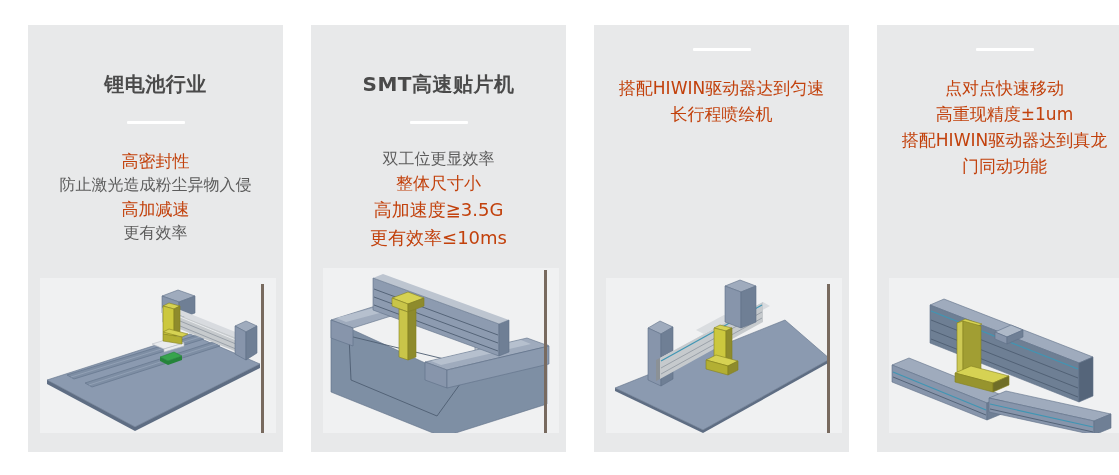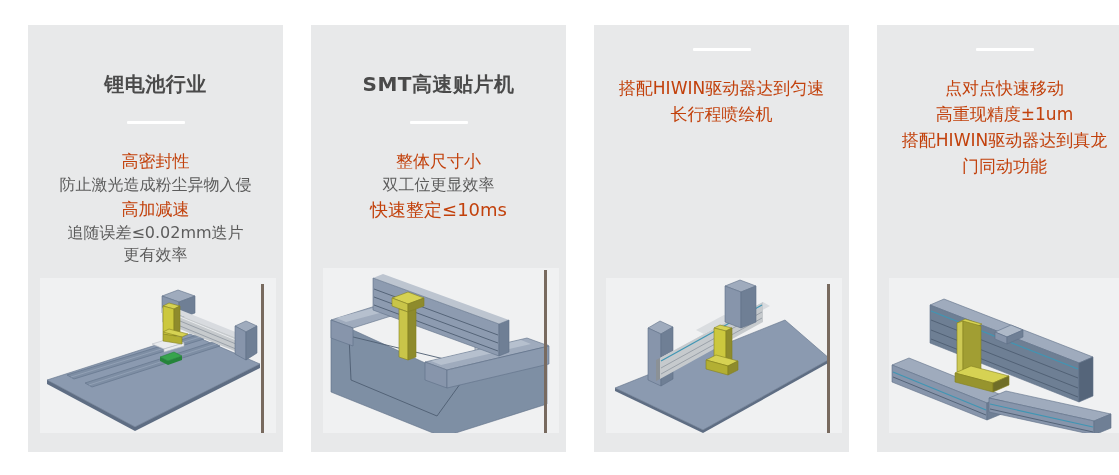--- a/index.html
+++ b/index.html
@@ -57,21 +57,20 @@
 <div class="stage">
   <div class="cards">
 
     <section class="card">
       <h3 class="title">锂电池行业</h3>
       <div class="divider"></div>
       <div class="feat">
         <p class="ln lg">高密封性</p>
         <p class="ln sm">防止激光造成粉尘异物入侵</p>
         <p class="ln lg gap">高加减速</p>
-        <p class="ln sm">追随误差≤0.02mm迭片</p>
         <p class="ln sm">更有效率</p>
       </div>
       <div class="shot">
         <svg viewBox="0 0 236 155" preserveAspectRatio="none">
           <polygon class="fplate b" points="7,102 150,56 220,86 95,149"></polygon>
           <polygon class="fedge" points="7,102 95,149 95,153 7,106"></polygon>
           <polygon class="fedge" points="95,149 220,86 220,90 95,153"></polygon>
           <polygon class="sslot" points="27,97 157,57 164,61 34,101"></polygon>
           <line class="sslotl" x1="31" y1="99" x2="160" y2="59"></line>
           <polygon class="sslot" points="45,105 173,64 180,68 52,109"></polygon>
@@ -99,23 +98,24 @@
           <polygon class="fgreend" points="128,83 142,78 142,82 128,87"></polygon>
         </svg>
         <i class="vline"></i>
       </div>
     </section>
 
     <section class="card">
       <h3 class="title">SMT高速贴片机</h3>
       <div class="divider"></div>
       <div class="feat">
+        <p class="ln sm">双工位更显效率</p>
         <p class="ln lg">整体尺寸小</p>
-        <p class="ln sm">双工位更显效率</p>
-        <p class="ln xl">快速整定≤10ms</p>
+        <p class="ln xl gap">高加速度≧3.5G</p>
+        <p class="ln xl">更有效率≤10ms</p>
       </div>
       <div class="shot tall">
         <svg viewBox="0 0 236 165" preserveAspectRatio="none">
           <polygon class="fbase b" points="8,52 8,124 120,169 224,136 224,76 122,104"></polygon>
           <polygon class="fcav sd" points="26,68 150,98 114,148 28,112"></polygon>
           <polygon class="ftop b" points="8,52 62,35 84,43 30,60"></polygon>
           <polygon class="fstrip" points="13,50 58,38 68,42 23,54"></polygon>
           <polygon class="ffront b" points="8,52 30,60 30,78 8,70"></polygon>
           <polygon class="fweb b" points="152,60 176,68 176,102 152,92"></polygon>
           <polygon class="ftop b" points="102,94 204,70 226,78 124,102"></polygon>

